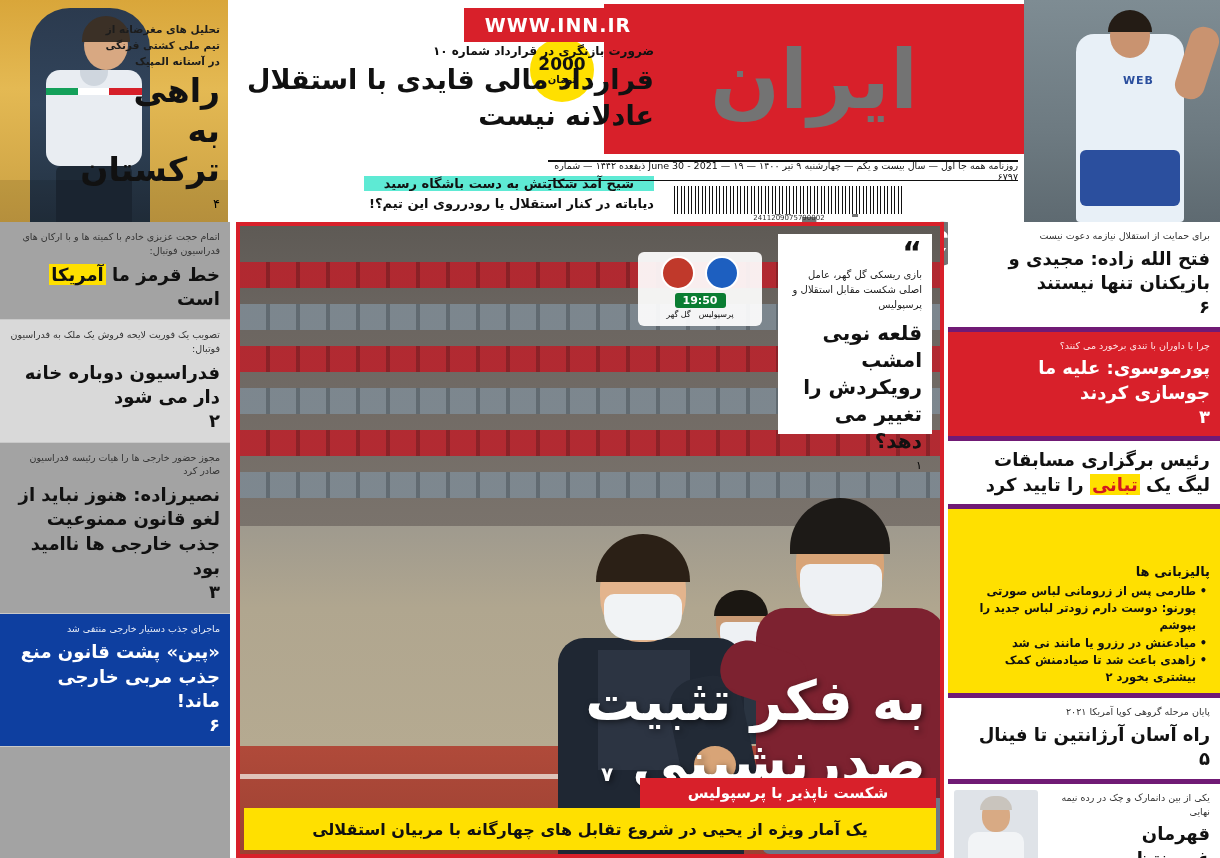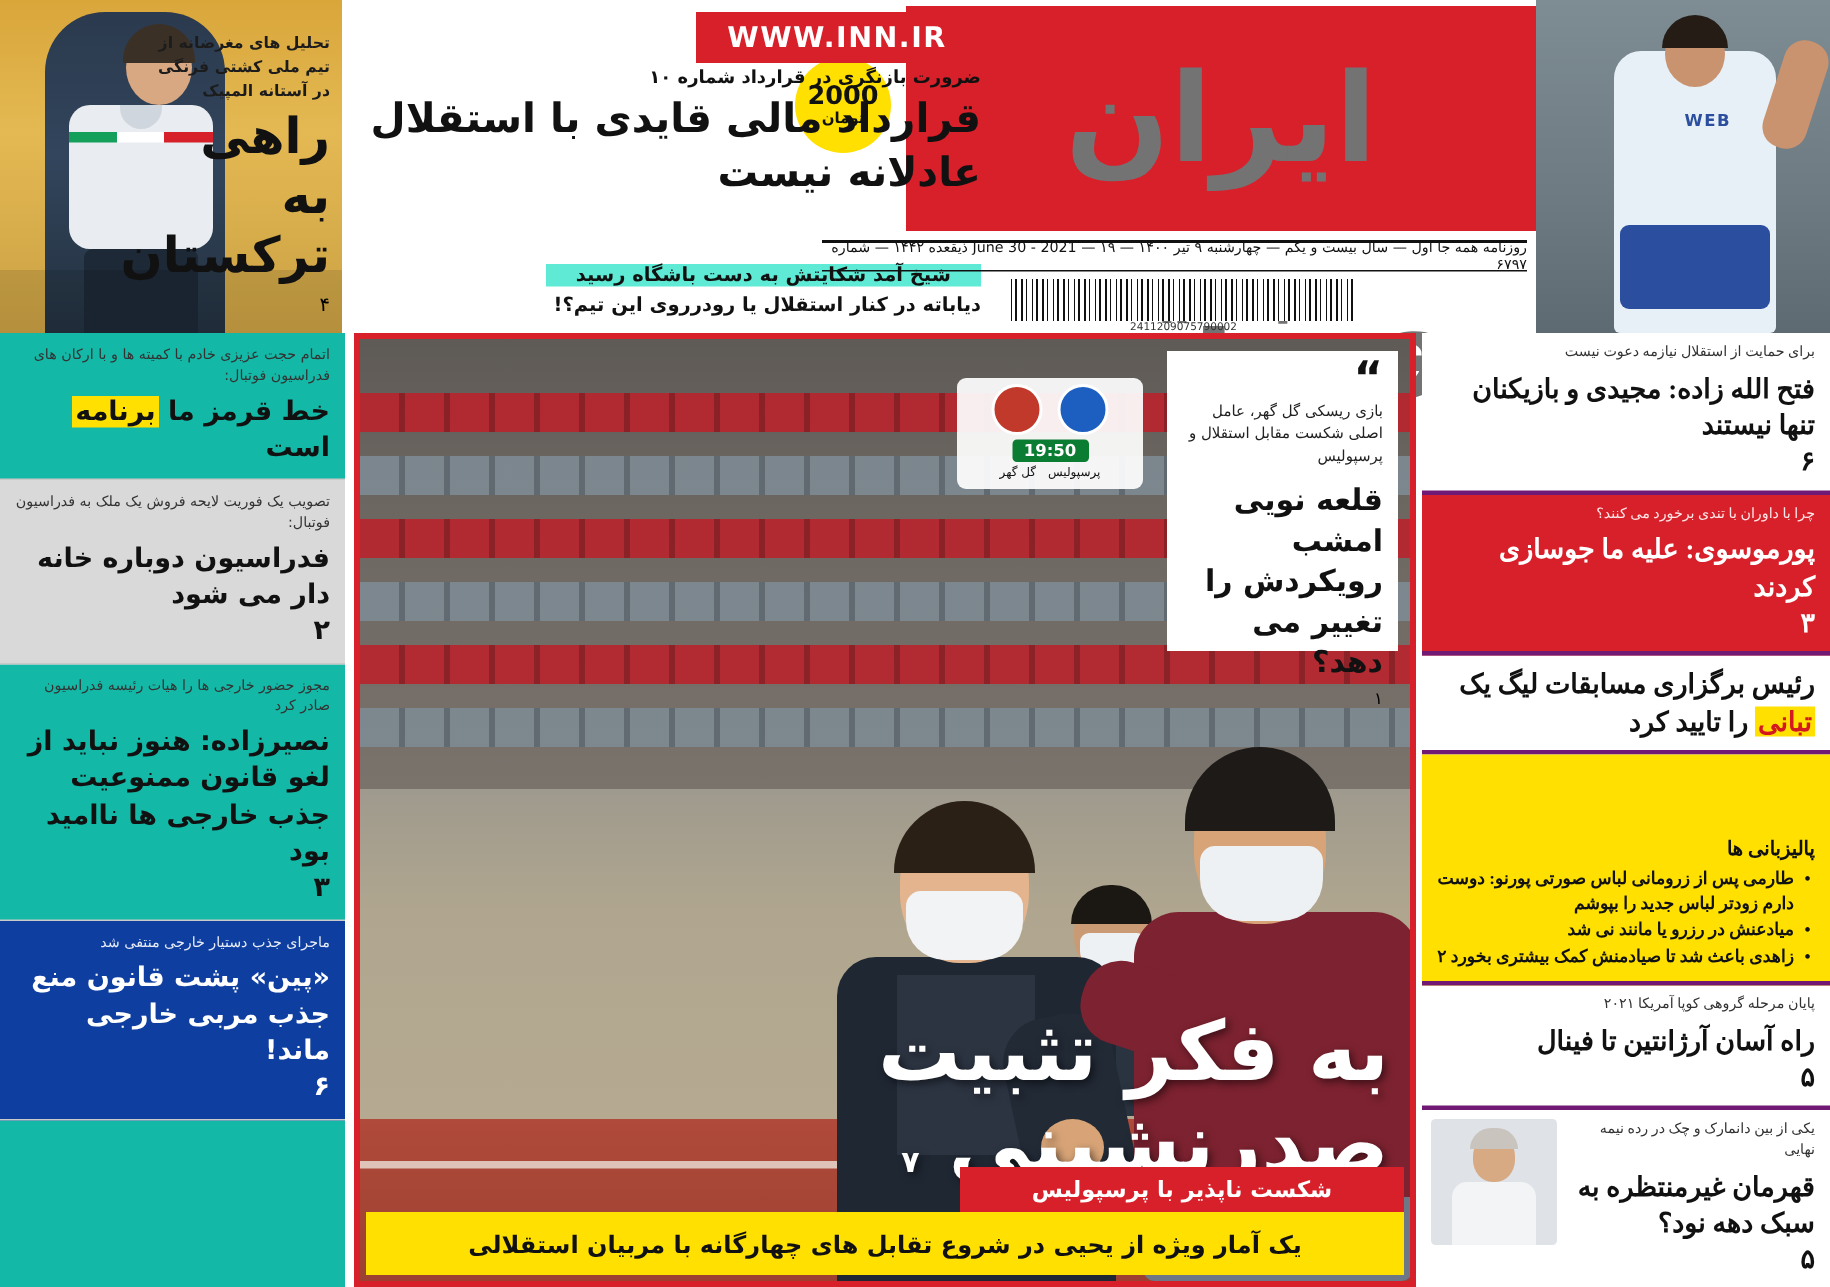--- a/index.html
+++ b/index.html
@@ -78,21 +78,21 @@
     position:absolute;right:6px;top:160px;width:470px;height:18px;border-top:2px solid #111;border-bottom:1px solid #111;
     font-size:9.5px;display:flex;align-items:center;justify-content:center;color:#111;
   }
   .barcode{
     position:absolute;right:120px;top:186px;width:230px;height:28px;
     background:repeating-linear-gradient(90deg,#111 0 1px,#fff 1px 3px,#111 3px 4px,#fff 4px 7px);
   }
   .barcode-num{position:absolute;right:120px;top:214px;width:230px;font-size:7px;text-align:center;color:#333;}
 
   
-  .leftcol{position:absolute;left:0;top:222px;width:230px;height:636px;background:#14b8a6;padding:0;}
+  .leftcol{position:absolute;left:0;top:222px;width:230px;height:636px;background:#a3a3a3;padding:0;}
   .lc-item{padding:8px 10px 8px 10px;border-bottom:1px solid #c9c9c9;text-align:right;}
   .lc-kicker{font-size:9.5px;color:#333;line-height:1.45;margin-bottom:5px;}
   .lc-head{font-size:18px;font-weight:bold;line-height:1.35;color:#111;}
   .lc-head .hl{background:#ffe000;padding:0 2px;}
   .lc-gray{background:#d9d9d9;}
   .lc-blue{background:#0e3fa0;}
   .lc-blue .lc-kicker{color:#e7ecf7;}
   .lc-blue .lc-head{color:#fff;}
 
   
@@ -169,21 +169,21 @@
     position:absolute;left:4px;bottom:4px;width:692px;height:42px;background:#ffe000;
     display:flex;align-items:center;justify-content:center;font-size:16px;font-weight:bold;color:#111;
   }
   .photo-redbar{
     position:absolute;right:4px;bottom:46px;width:296px;height:30px;background:#d8202a;
     display:flex;align-items:center;justify-content:center;color:#fff;font-size:15px;font-weight:bold;
   }
 
   
   .rightcol{position:absolute;left:948px;top:222px;width:272px;height:636px;background:#fff;}
-  .rc-item{padding:7px 10px;border-bottom:3px solid #701a75;text-align:right;font-family:Liberation Serif, serif;}
+  .rc-item{padding:7px 10px;border-bottom:5px solid #701a75;text-align:right;}
   .rc-kicker{font-size:9.5px;color:#333;line-height:1.45;margin-bottom:4px;}
   .rc-head{font-size:18px;font-weight:bold;line-height:1.35;color:#111;}
   .rc-head .hl{background:#ffe000;padding:0 2px;}
   .rc-red{background:#d8202a;}
   .rc-red .rc-kicker{color:#ffe6e7;}
   .rc-red .rc-head{color:#fff;}
   .rc-yellow{background:#ffe000;}
   .rc-yellow .rc-title{font-size:13px;font-weight:bold;color:#111;margin-bottom:4px;margin-top:48px;}
   .rc-yellow ul{margin:0;padding:0 14px 0 0;list-style:none;}
   .rc-yellow li{font-size:11.5px;font-weight:bold;line-height:1.5;color:#111;position:relative;}
@@ -252,21 +252,21 @@
       <div class="trp-head"></div>
       <div class="trp-hair"></div>
     </div>
   </div>
 
   <div class="leftcol">
 
     <div class="lc-item">
       <div class="lc-kicker">اتمام حجت عزیزی خادم با کمیته ها و با ارکان های فدراسیون فوتبال:</div>
       <div class="lc-head">
-        خط قرمز ما <span class="hl">برنامه</span> است
+        خط قرمز ما <span class="hl">آمریکا</span> است
       </div>
     </div>
 
     <div class="lc-item lc-gray">
       <div class="lc-kicker">تصویب یک فوریت لایحه فروش یک ملک به فدراسیون فوتبال:</div>
       <div class="lc-head">فدراسیون دوباره خانه دار می شود</div>
       <div class="lc-head pg">۲</div>
     </div>
 
     <div class="lc-item">

